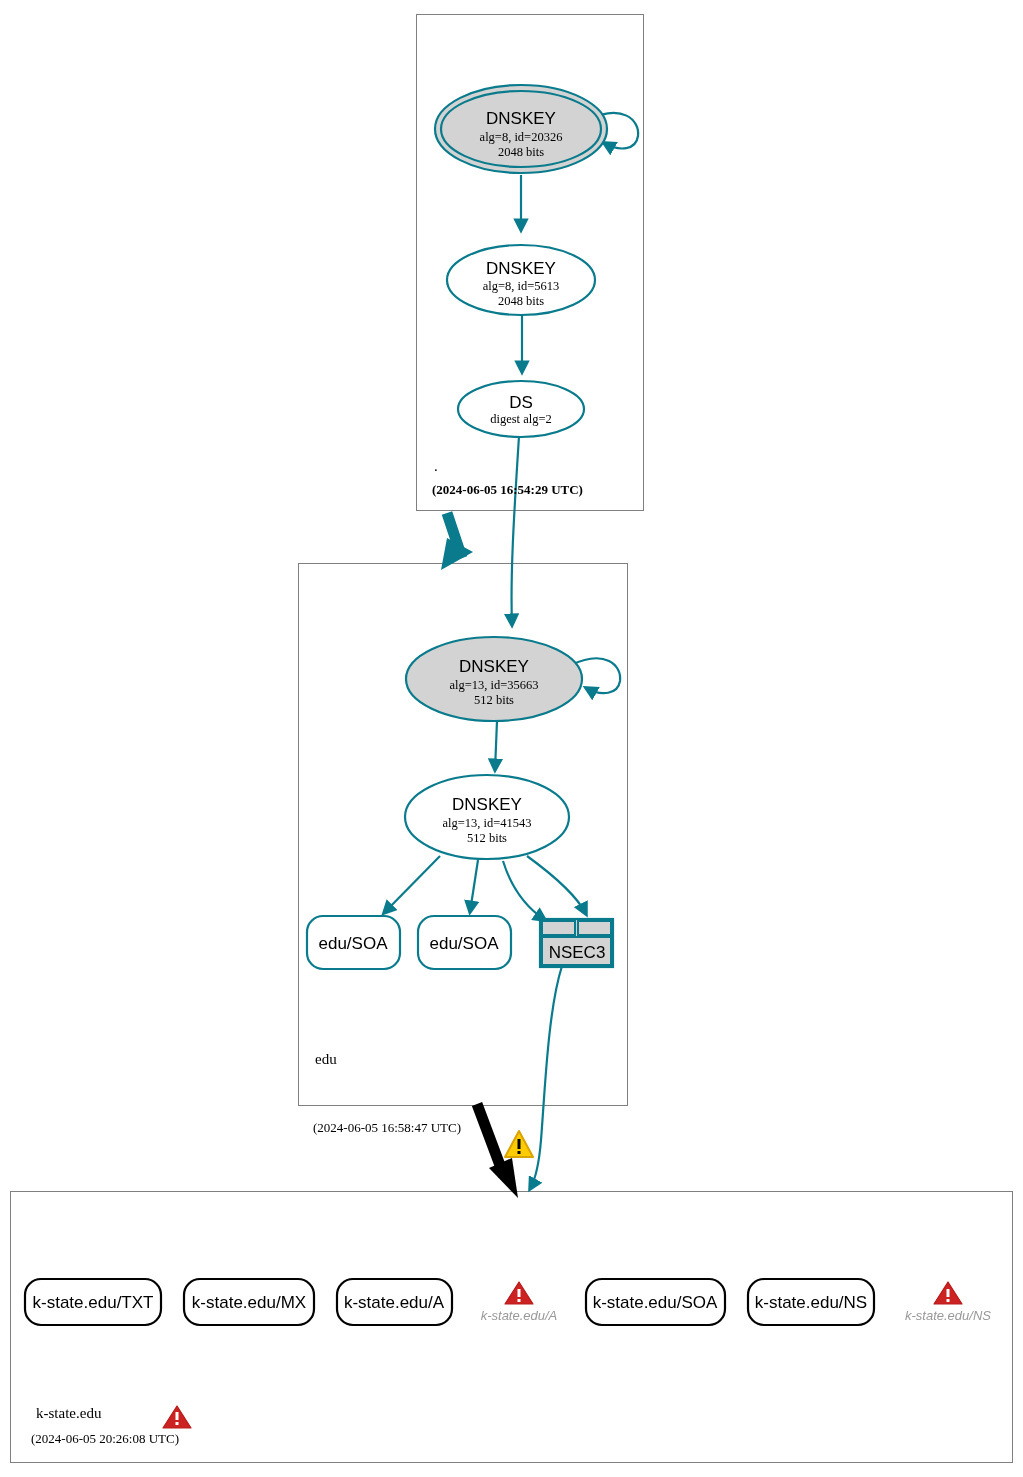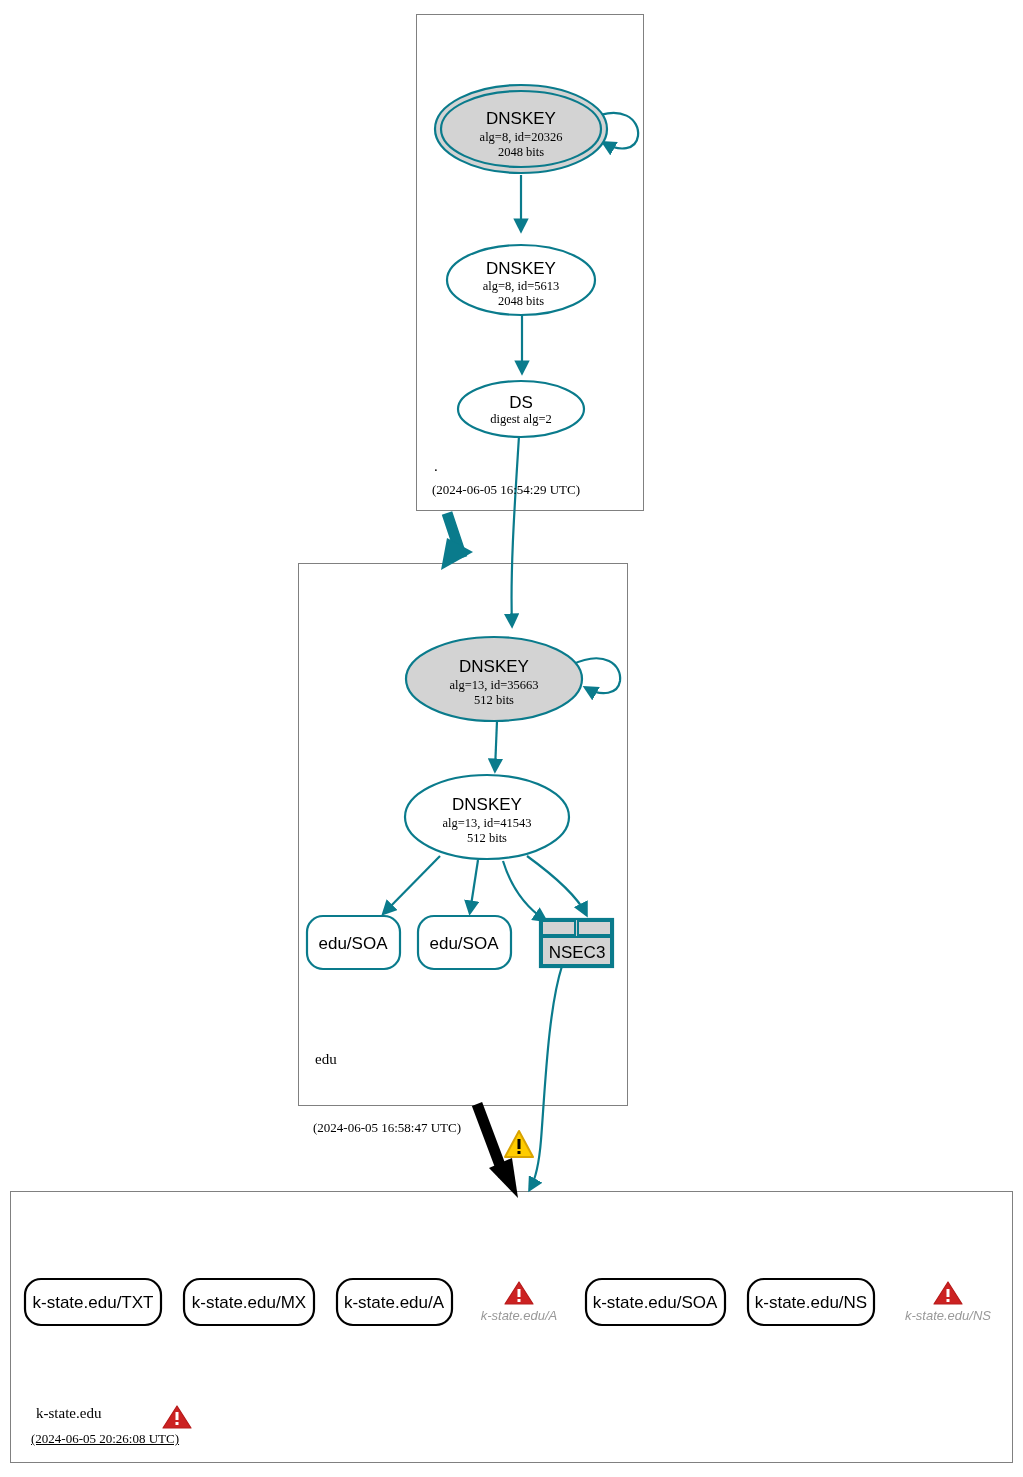--- a/index.html
+++ b/index.html
@@ -271,21 +271,21 @@
 
     <g>
       <path d="M 177,1404 L 193,1429 L 161,1429 z" fill="#cc2222" stroke="#ffffff" stroke-width="2.5" stroke-linejoin="round"></path>
       <path d="M 177,1406 L 191,1428 L 163,1428 z" fill="#cc2222" stroke="#b71c1c" stroke-width="1.2" stroke-linejoin="round"></path>
       <rect x="175.5" y="1412" width="3" height="8" fill="#ffffff"></rect>
       <rect x="175.5" y="1422" width="3" height="3" fill="#ffffff"></rect>
     </g>
   </svg>
 
   <div class="zone-label zone-name" style="left:434px; top:458px;">.</div>
-  <div class="zone-label zone-time" style="left:432px; top:482px;">(2024-06-05 16:54:29 UTC)</div>
+  <div class="zone-label zone-time" style="left:432px; top:482px;font-weight:bold;">(2024-06-05 16:54:29 UTC)</div>
 
   <div class="zone-label zone-name" style="left:315px; top:1051px;font-family:Liberation Serif, serif;">edu</div>
   <div class="zone-label zone-time" style="left:313px; top:1120px;">(2024-06-05 16:58:47 UTC)</div>
 
   <div class="zone-label zone-name" style="left:36px; top:1405px;">k-state.edu</div>
-  <div class="zone-label zone-time" style="left:31px; top:1431px;text-decoration:underline;">(2024-06-05 20:26:08 UTC)</div>
+  <div class="zone-label zone-time" style="left:31px; top:1431px;">(2024-06-05 20:26:08 UTC)</div>
 
 </div>
 
 </body></html>

